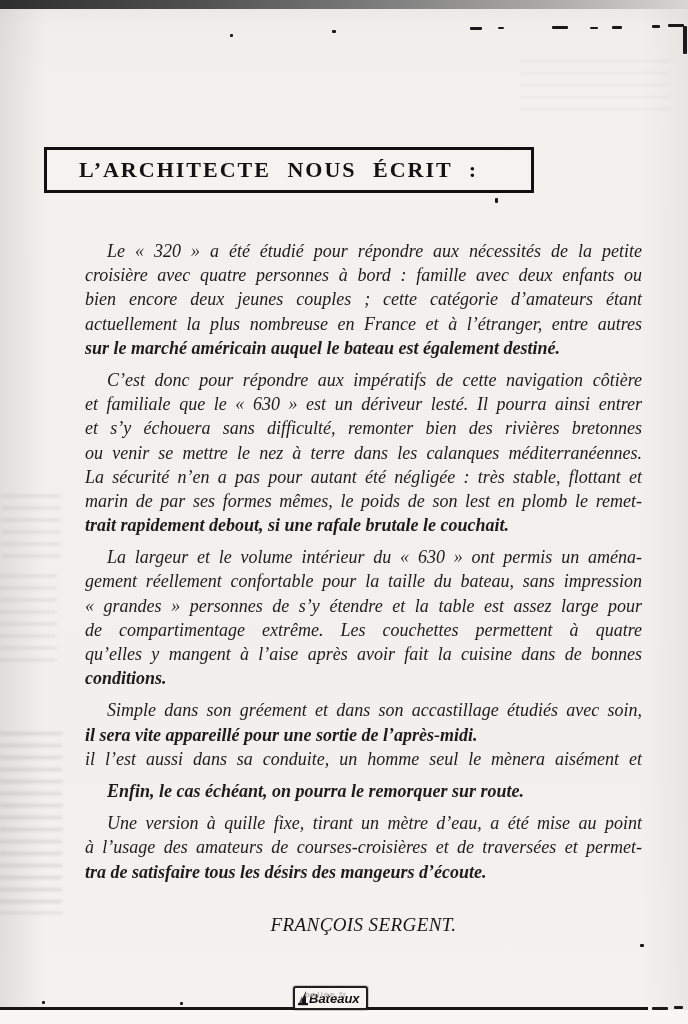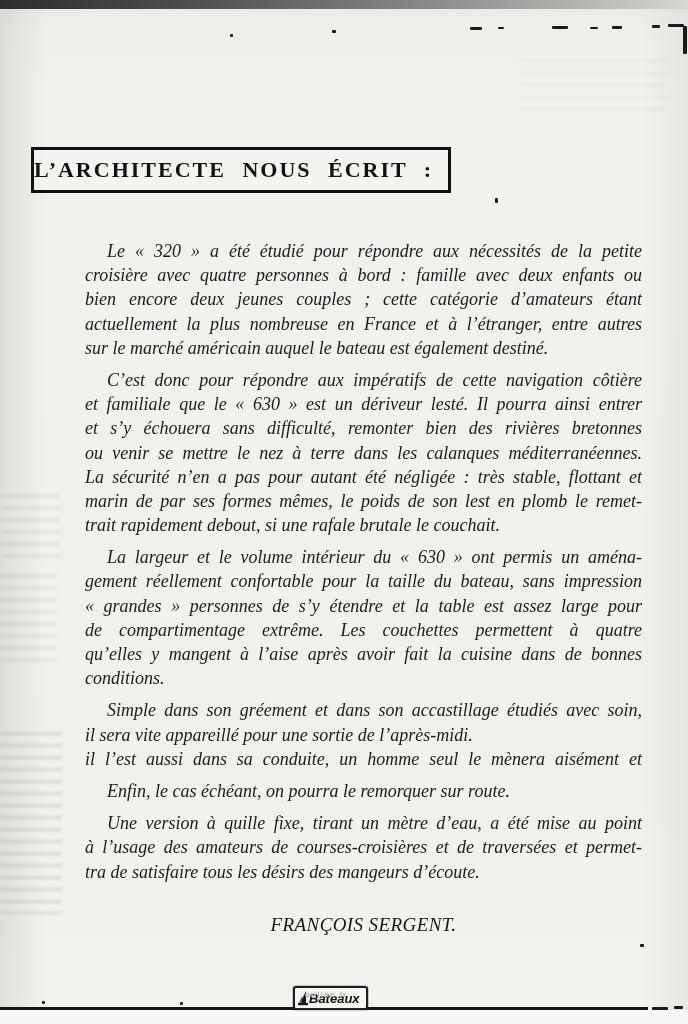--- a/index.html
+++ b/index.html
@@ -20,37 +20,37 @@
   .scan-mark{position:absolute;background:#1a1a1a;border-radius:1px;}
   .ghost{
     position:absolute;
     background:repeating-linear-gradient(180deg, rgba(105,105,105,.17) 0 2.5px, rgba(0,0,0,0) 2.5px 12px);
     filter:blur(1.6px);
   }
   .bottom-rule{position:absolute;left:0;top:1007px;width:648px;height:3px;background:#161616;}
   .bottom-pale{position:absolute;left:0;top:1010px;width:688px;height:14px;background:#f8f7f5;}
   
   .title-box{
-    position:absolute;left:31px;top:147px;width:420px;height:46px;
+    position:absolute;left:44px;top:147px;width:490px;height:46px;
     border:3px solid #101010;display:flex;align-items:center;
-    background:rgba(246,245,242,.5);box-sizing:border-box;padding-left:0;
+    background:rgba(246,245,242,.5);box-sizing:border-box;padding-left:32px;
   }
   .title-text{
     font-weight:700;font-size:22px;letter-spacing:2px;word-spacing:9px;color:#121212;
     font-family:"Liberation Serif",serif;white-space:nowrap;
   }
   
   .article{position:absolute;left:85px;top:239px;width:557px;
     font-style:italic;font-size:18px;color:#1c1c1c;}
   .para{margin:0 0 8px 0;}
   .pline{
     height:24.2px;line-height:24.2px;white-space:nowrap;
     text-align:justify;text-align-last:justify;
   }
-  .pline.last{text-align-last:left;}
+  .pline.last{text-align-last:left;font-weight:bold;}
   .pline.first{text-indent:22px;}
   
   .signature{
     position:absolute;left:85px;top:914px;width:557px;text-align:center;
     font-style:italic;font-weight:400;font-size:19px;letter-spacing:.4px;color:#171717;
   }
   
   .page-number{
     position:absolute;left:53px;top:959px;
     font-family:"Liberation Sans",sans-serif;font-weight:700;font-size:14px;color:#1d1d1d;margin-top:48px;

